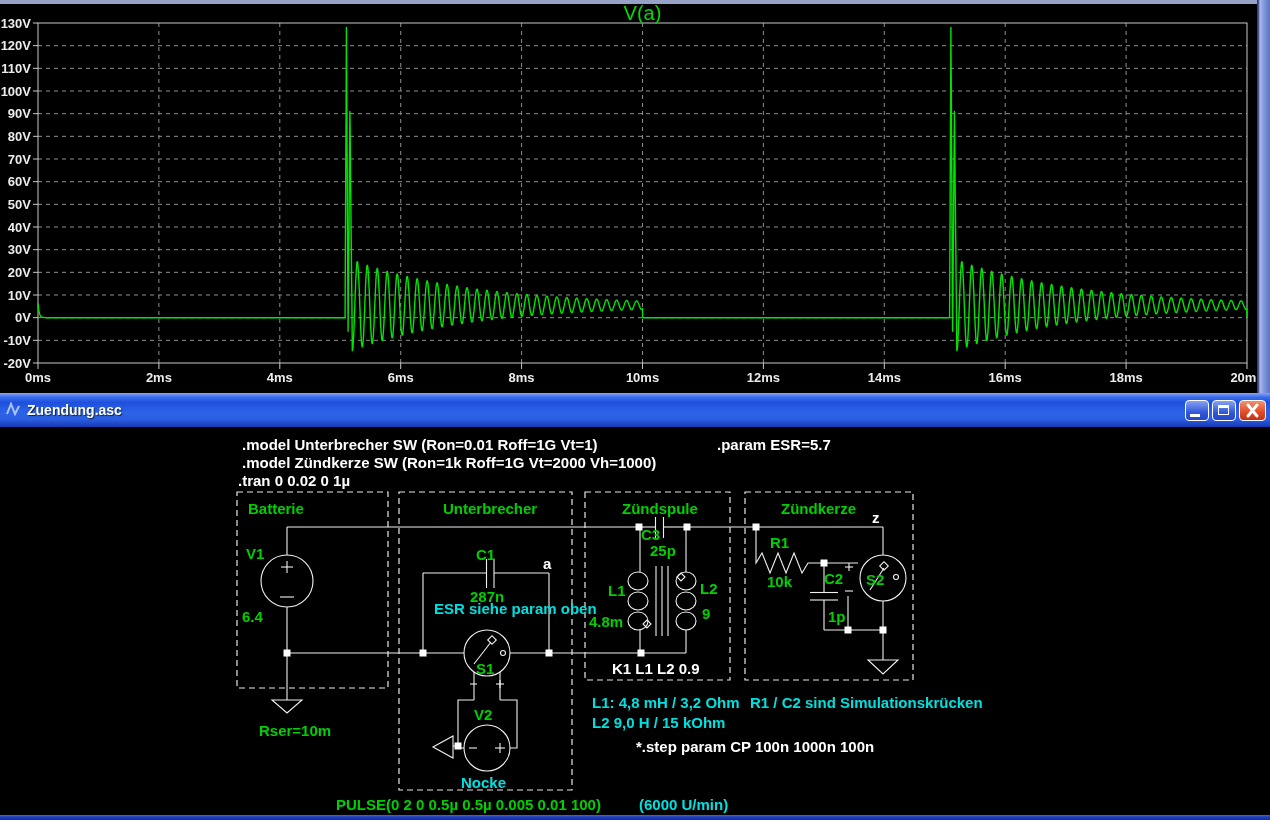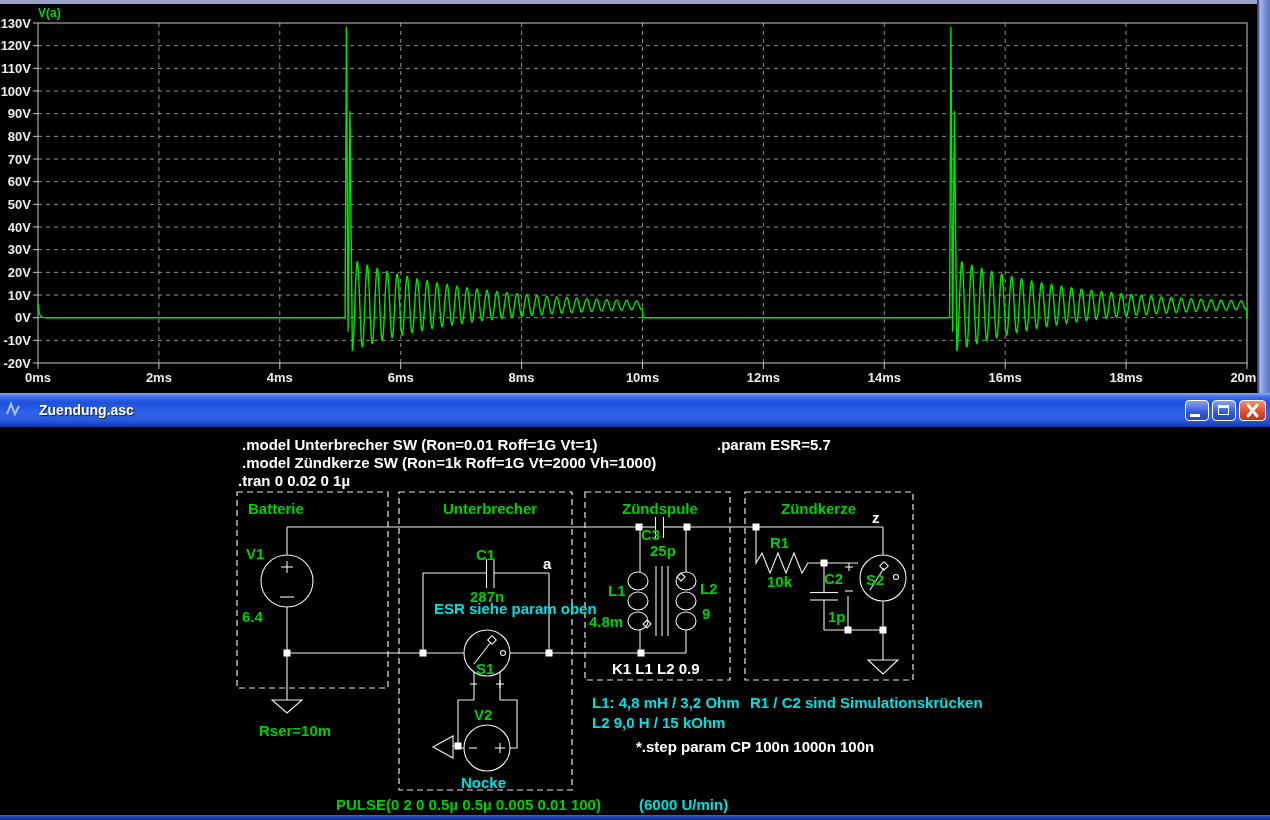--- a/index.html
+++ b/index.html
@@ -5,32 +5,32 @@
   html,body{margin:0;padding:0;}
   body{
     width:1270px;height:820px;background:#000;overflow:hidden;position:relative;
     font-family:"Liberation Sans",sans-serif;
   }
   
   #wave-pane{position:absolute;left:0;top:0;width:1270px;height:393px;background:#0369a1;}
   #top-strip{position:absolute;left:0;top:0;width:1270px;height:4px;background:#97a3c6;}
   #right-strip{position:absolute;left:1257px;top:0;width:13px;height:393px;
     background:linear-gradient(90deg,#2c3a78 0,#2c3a78 1px,#aab8f0 3px,#8296dc 7px,#5b72c4 13px);}
-  #plot-title{position:absolute;left:38px;top:4px;width:1209px;text-align:left;
-    color:#00d800;font-weight:bold;font-size:12px;line-height:18px;}
+  #plot-title{position:absolute;left:38px;top:4px;width:1209px;text-align:center;
+    color:#00d800;font-weight:normal;font-size:20px;line-height:18px;}
   #plot-svg{position:absolute;left:0;top:0;}
   .ticklabel{fill:#ececec;font-weight:bold;font-size:13px;font-family:"Liberation Sans",sans-serif;}
   .grid{stroke:#8f8f8f;stroke-width:1;}
   .frame{stroke:#c8c8c8;stroke-width:1;fill:none;}
   
   #schem-window{position:absolute;left:0;top:393px;width:1270px;height:427px;background:#000;}
   #titlebar{position:absolute;left:0;top:0;width:1270px;height:34px;
     background:linear-gradient(180deg,#88a5f4 0,#3a6cec 12%,#1e50dc 28%,#2e63e8 58%,#2a5ce0 78%,#1638b2 100%);}
   #titlebar-text{position:absolute;left:27px;top:0;height:34px;line-height:34px;color:#fff;
-    font-weight:bold;font-size:14px;text-shadow:1px 1px 1px #123;margin-left:12px;}
+    font-weight:bold;font-size:14px;text-shadow:1px 1px 1px #123;}
   #titlebar-icon{position:absolute;left:5px;top:7px;width:18px;height:20px;}
   .win-btn{position:absolute;top:7px;width:24px;height:21px;border:1px solid #fff;border-radius:4px;
     box-sizing:border-box;}
   #btn-min{left:1185px;background:linear-gradient(180deg,#86a2f2,#3158d8 60%,#2548c4);}
   #btn-max{left:1212px;background:linear-gradient(180deg,#86a2f2,#3158d8 60%,#2548c4);}
   #btn-close{left:1239px;width:27px;background:linear-gradient(180deg,#f0926e,#e4502a 55%,#c03014);}
   #btn-min .glyph{position:absolute;left:4px;bottom:3px;width:10px;height:3px;background:#fff;}
   #btn-max .glyph{position:absolute;left:5px;top:4px;width:11px;height:10px;
     border:1px solid #fff;border-top-width:3px;box-sizing:border-box;}
   #schem-svg{position:absolute;left:0;top:34px;}

